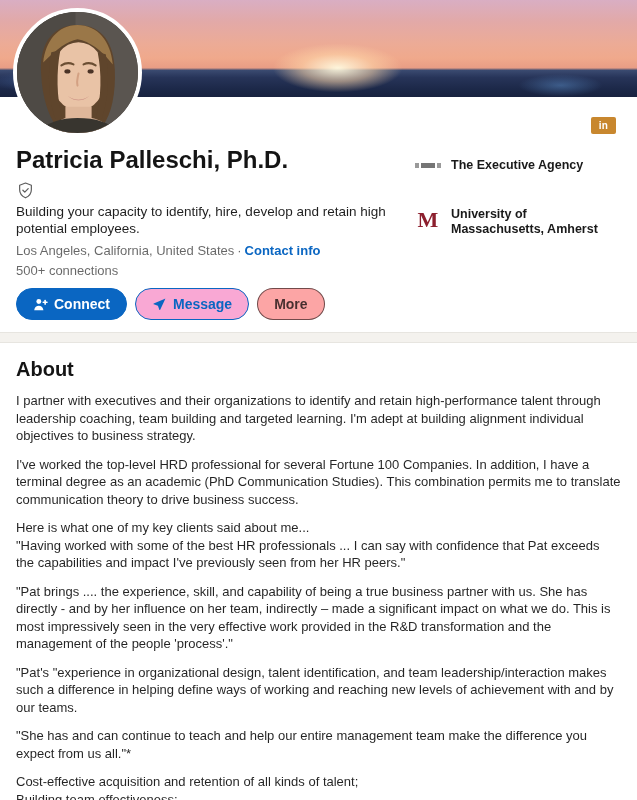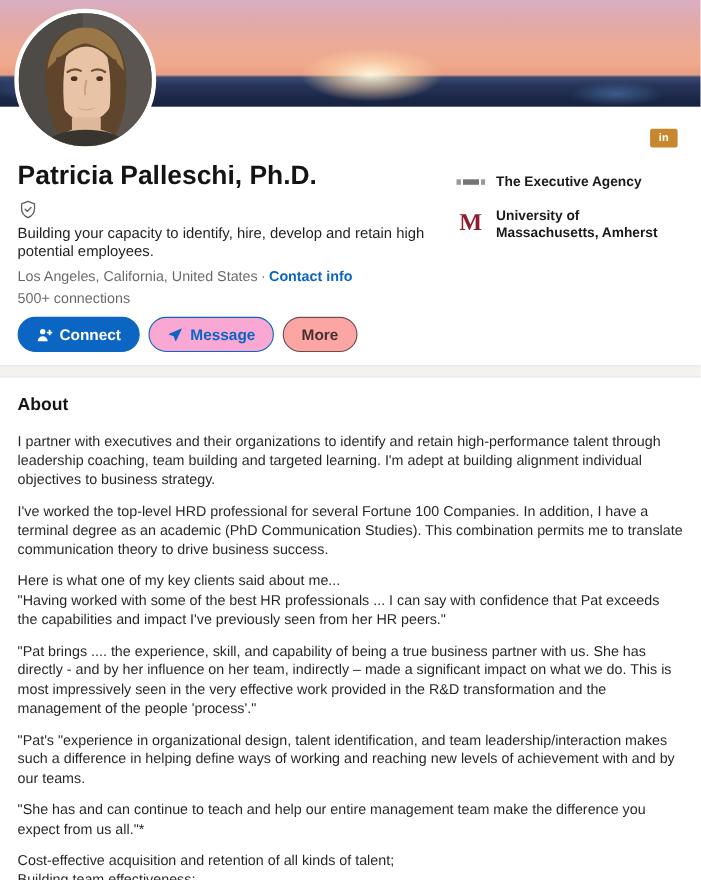--- a/index.html
+++ b/index.html
@@ -63,21 +63,21 @@
     color:rgba(0,0,0,0.88);
   }
   .meta-line { margin-top:6px; font-size:13px; line-height:15px; color:rgba(0,0,0,0.6); }
   .sep { margin:0 3px; }
   .contact-info { color:#0a66c2; font-weight:600; cursor:pointer; text-decoration:none; }
   .connections { margin-top:5px; font-size:13px; line-height:15px; color:rgba(0,0,0,0.6); cursor:pointer; }
 
   
   .affiliations {
     position:absolute; top:55px; right:14px; width:208px;
-    display:flex; flex-direction:column; gap:11px;margin-left:28px;
+    display:flex; flex-direction:column; gap:29px;margin-left:28px;
   }
   .aff-row { display:flex; gap:10px; align-items:center; cursor:pointer; }
   .aff-row.school { align-items:flex-start; }
   .aff-text { font-size:12.5px; line-height:15px; font-weight:600; color:rgba(0,0,0,0.9); }
   .aff-text.wrap { width:152px; }
   .aff-logo-box { width:26px; min-width:26px; height:26px; display:flex; align-items:center; justify-content:center; }
   .tea-logo {
     width:26px; height:5px; align-self:center;
     background:linear-gradient(90deg,#9a9a9a 0 4px,transparent 4px 6px,#757575 6px 20px,transparent 20px 22px,#9a9a9a 22px 26px);
   }
@@ -104,21 +104,21 @@
   .divider-band {
     height:9px; background:#f4f2ee;
     border-top:1px solid #e7e5e0;
     border-bottom:1px solid #e7e5e0;
   }
 
   
   .about-card { padding:14px 16px 8px 16px; }
   .about-title {
     margin:0 0 11px 0;
-    font-size:16px; line-height:24px; font-weight:600;
+    font-size:20px; line-height:24px; font-weight:600;
     color:rgba(0,0,0,0.92);
   }
   .about-body p {
     margin:0 0 11px 0;
     font-size:13px; line-height:17.5px;
     color:rgba(0,0,0,0.86);
   }
   .about-body p:last-child { margin-bottom:0; }
   .ln { display:block; }
 </style>

